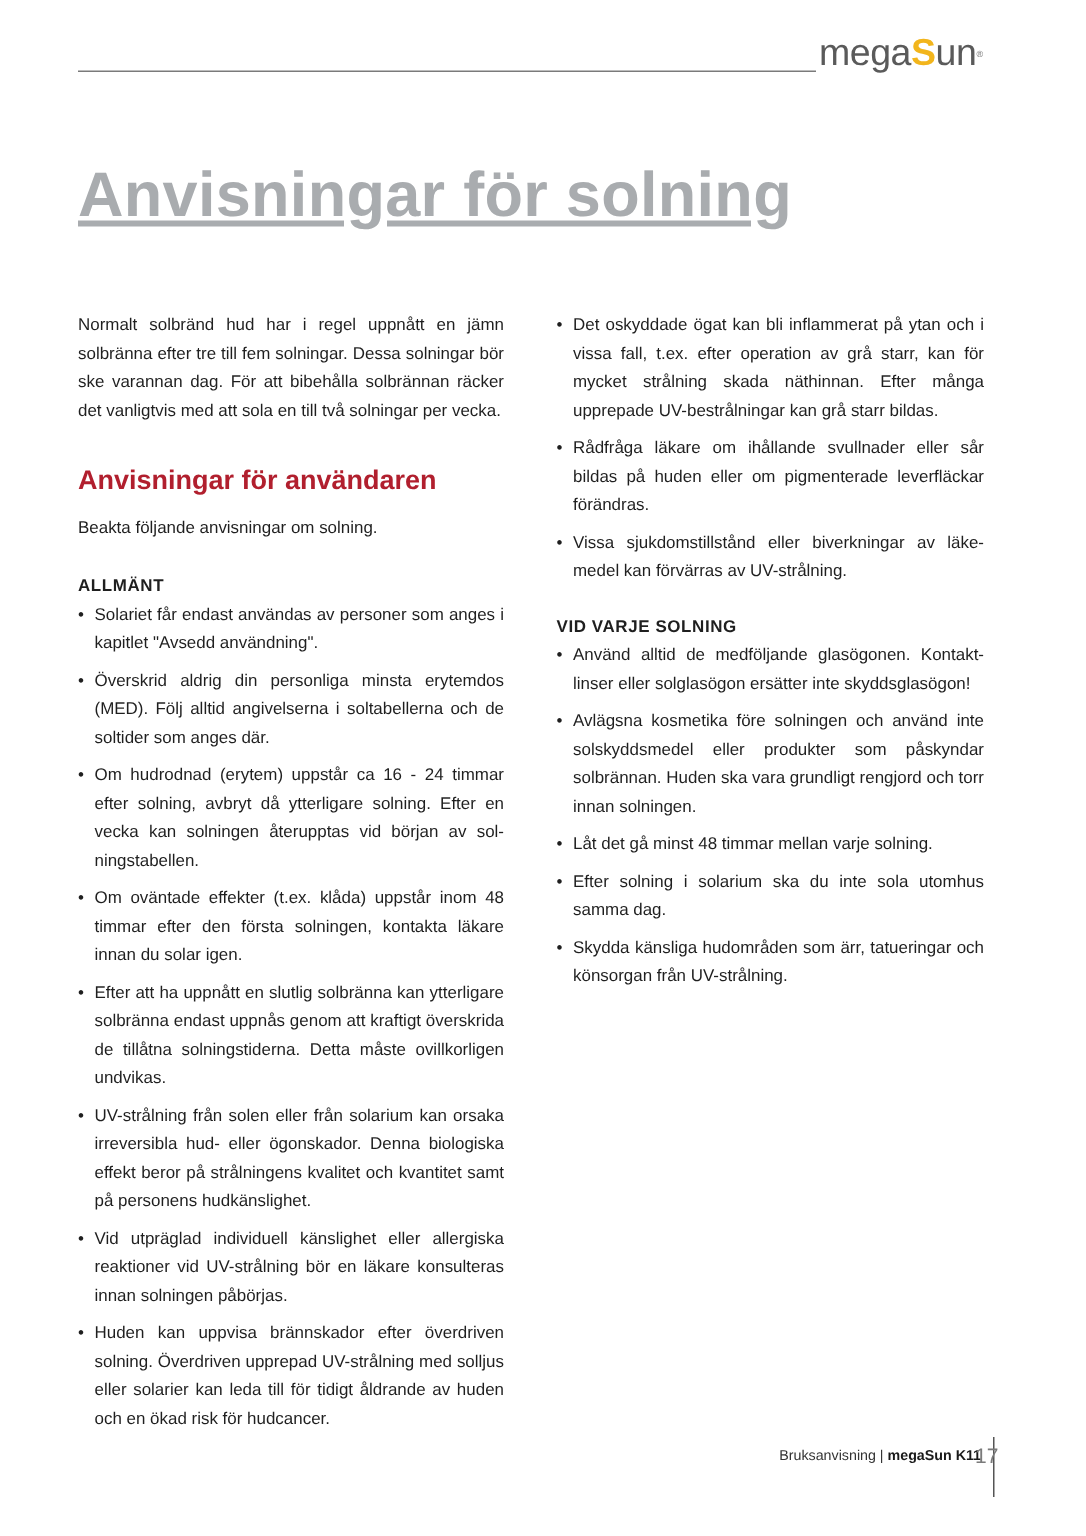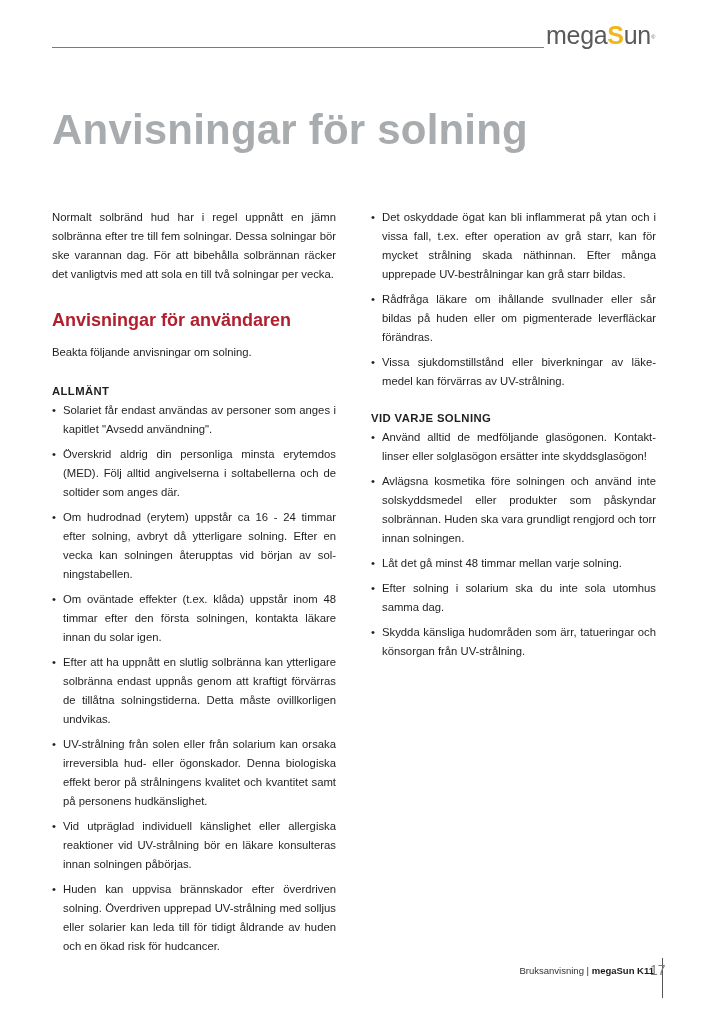--- a/index.html
+++ b/index.html
@@ -14,20 +14,21 @@
   .logo {
     position: absolute; left: 546px; top: 20px; font-size: 25px; font-weight: normal;
     color: #5a5a5a; letter-spacing: -0.3px; line-height: 30px;
   }
   .logo .s { color: #f2b51c; font-weight: bold; }
   .logo .reg { font-size: 6px; vertical-align: top; position: relative; top: 2px; color: #777; }
   .page-title {
     position: absolute; left: 52px; top: 102px; margin: 0;
     font-size: 42px; font-weight: bold; color: #a9acaf; letter-spacing: 0.2px;
     line-height: 56px;
+    text-decoration: underline;
   }
   .col {
     position: absolute; top: 208px; width: 284px; font-size: 11.3px; line-height: 19px;
   }
   .col-left { left: 52px; }
   .col-right { left: 371px; width: 285px; }
   p.intro { margin: 0; text-align: justify; }
   h2.section {
     margin: 25px 0 12px 0; font-size: 18px; line-height: 22px; color: #b11f2e; font-weight: bold;
   }
@@ -66,21 +67,21 @@
 <div class="col col-left">
   <p class="intro">Normalt solbränd hud har i regel uppnått en jämn solbränna efter tre till fem solningar. Dessa solningar bör ske varannan dag. För att bibehålla solbrännan räcker det vanligtvis med att sola en till två solningar per vecka.</p>
   <h2 class="section">Anvisningar för användaren</h2>
   <p class="lead">Beakta följande anvisningar om solning.</p>
   <h3 class="sub">ALLMÄNT</h3>
   <ul class="bullets">
     <li><span class="dot">•</span><span>Solariet får endast användas av personer som anges i kapitlet "Avsedd användning".</span></li>
     <li><span class="dot">•</span><span>Överskrid aldrig din personliga minsta erytemdos (MED). Följ alltid angivelserna i soltabellerna och de soltider som anges där.</span></li>
     <li><span class="dot">•</span><span>Om hudrodnad (erytem) uppstår ca 16 - 24 timmar efter solning, avbryt då ytterligare solning. Efter en vecka kan solningen återupptas vid början av sol­ningstabellen.</span></li>
     <li><span class="dot">•</span><span>Om oväntade effekter (t.ex. klåda) uppstår inom 48 timmar efter den första solningen, kontakta läkare innan du solar igen.</span></li>
-    <li><span class="dot">•</span><span>Efter att ha uppnått en slutlig solbränna kan ytter­ligare solbränna endast uppnås genom att kraftigt förvärras de tillåtna solningstiderna. Detta måste ovillkorligen undvikas.</span></li>
+    <li><span class="dot">•</span><span>Efter att ha uppnått en slutlig solbränna kan ytter­ligare solbränna endast uppnås genom att kraftigt överskrida de tillåtna solningstiderna. Detta måste ovillkorligen undvikas.</span></li>
     <li><span class="dot">•</span><span>UV-strålning från solen eller från solarium kan orsaka irreversibla hud- eller ögonskador. Denna biologiska effekt beror på strålningens kvalitet och kvantitet samt på personens hudkänslighet.</span></li>
     <li><span class="dot">•</span><span>Vid utpräglad individuell känslighet eller allergiska reaktioner vid UV-strålning bör en läkare konsulte­ras innan solningen påbörjas.</span></li>
     <li><span class="dot">•</span><span>Huden kan uppvisa brännskador efter överdriven solning. Överdriven upprepad UV-strålning med solljus eller solarier kan leda till för tidigt åldrande av huden och en ökad risk för hudcancer.</span></li>
   </ul>
 </div>
 
 <div class="col col-right">
   <ul class="bullets">
     <li><span class="dot">•</span><span>Det oskyddade ögat kan bli inflammerat på ytan och i vissa fall, t.ex. efter operation av grå starr, kan för mycket strålning skada näthinnan. Efter många upprepade UV-bestrålningar kan grå starr bildas.</span></li>
     <li><span class="dot">•</span><span>Rådfråga läkare om ihållande svullnader eller sår bildas på huden eller om pigmenterade leverfläckar förändras.</span></li>

